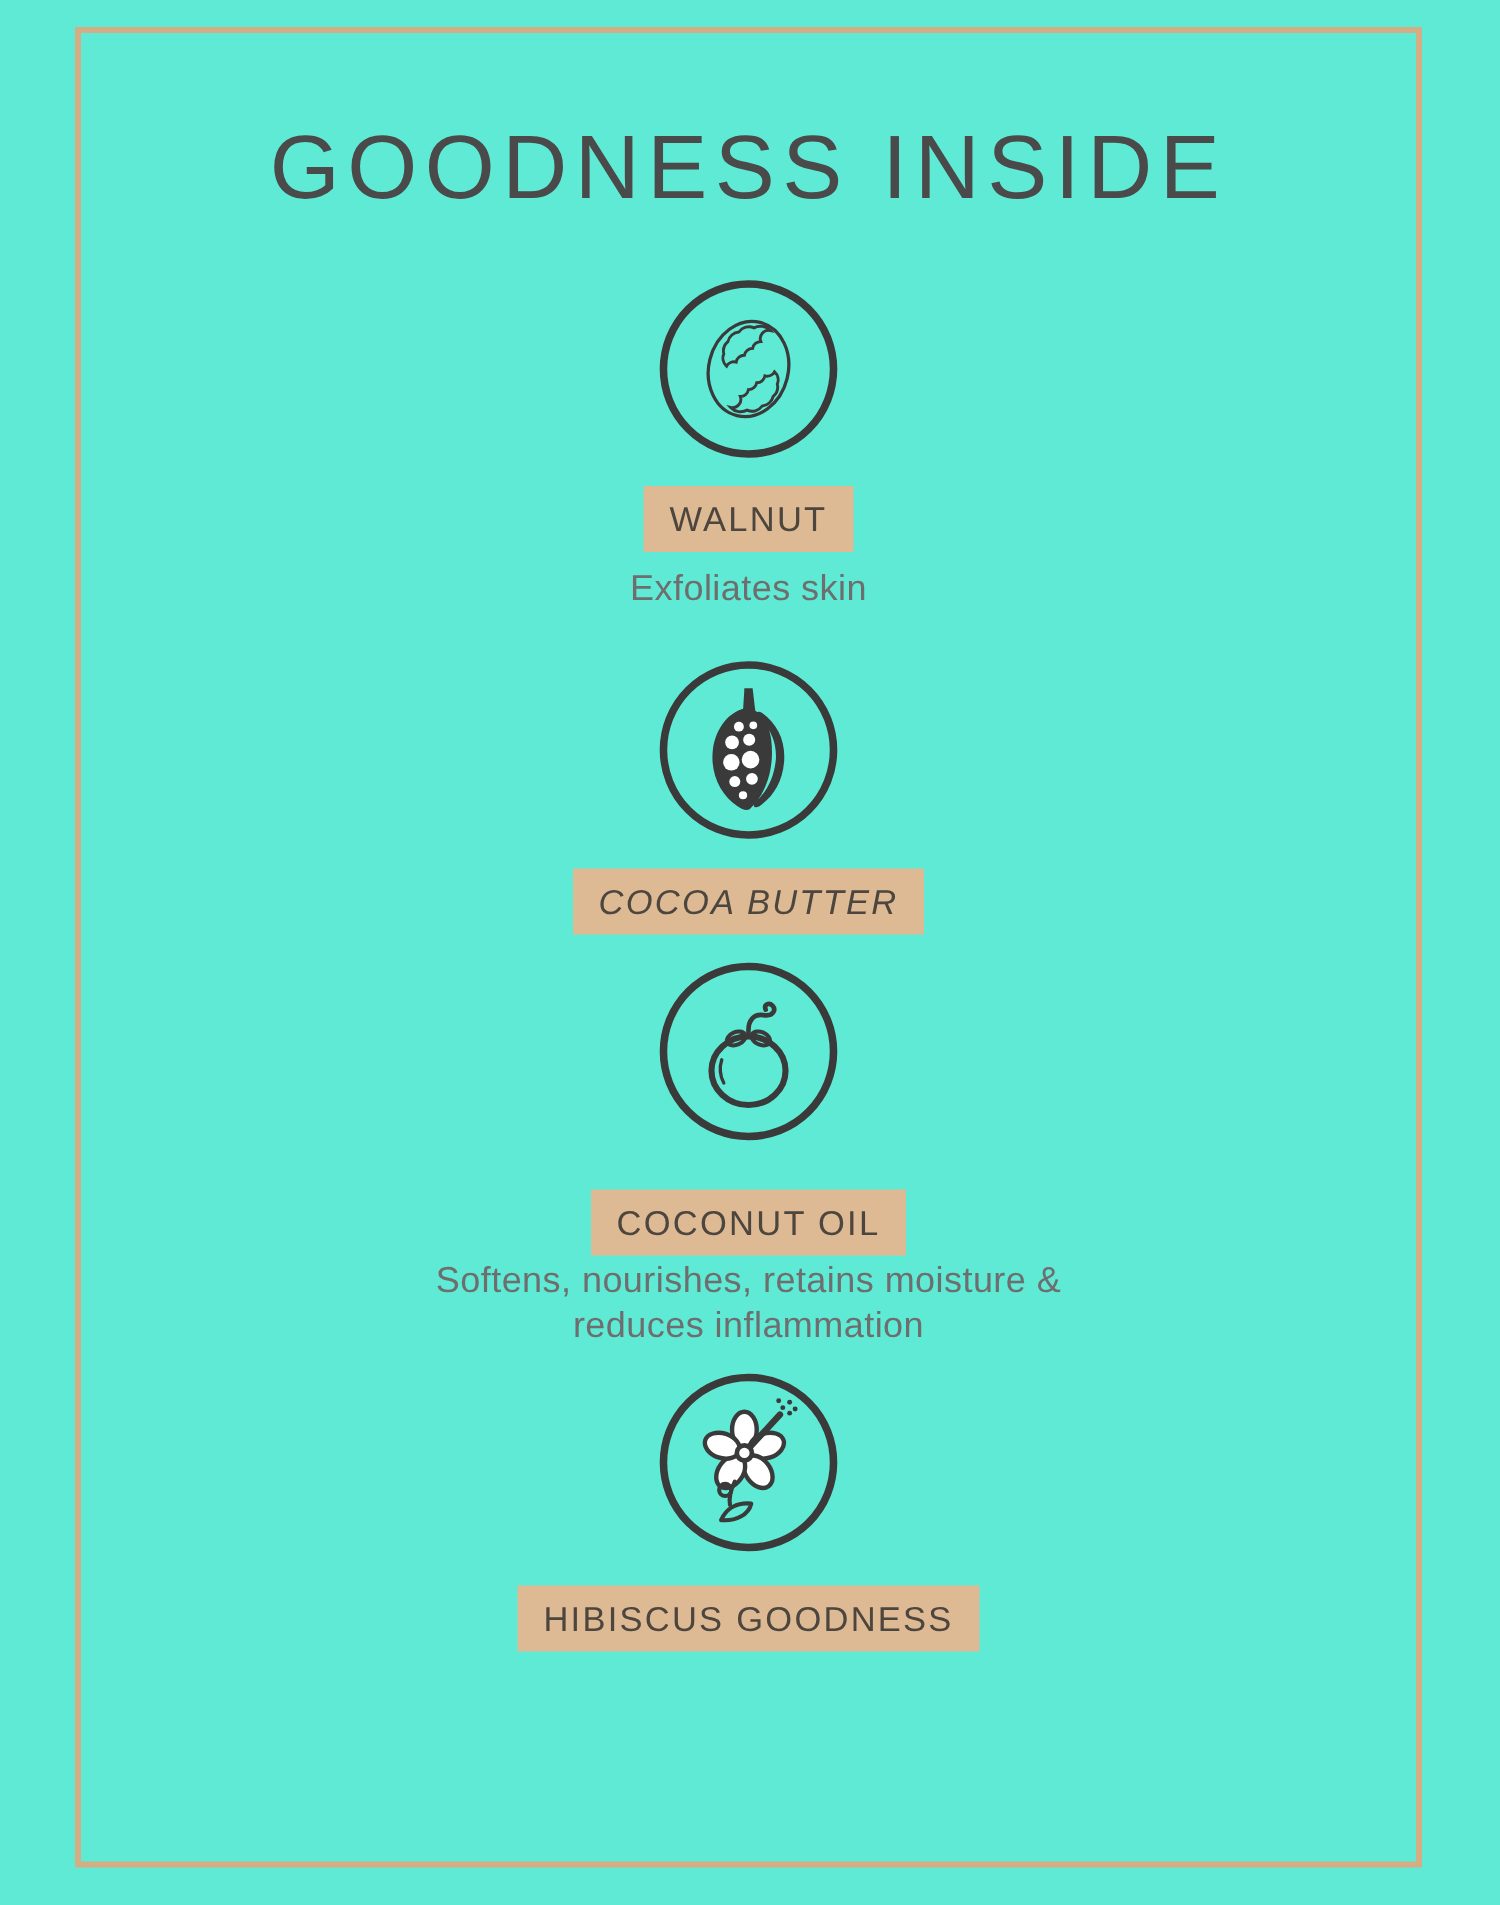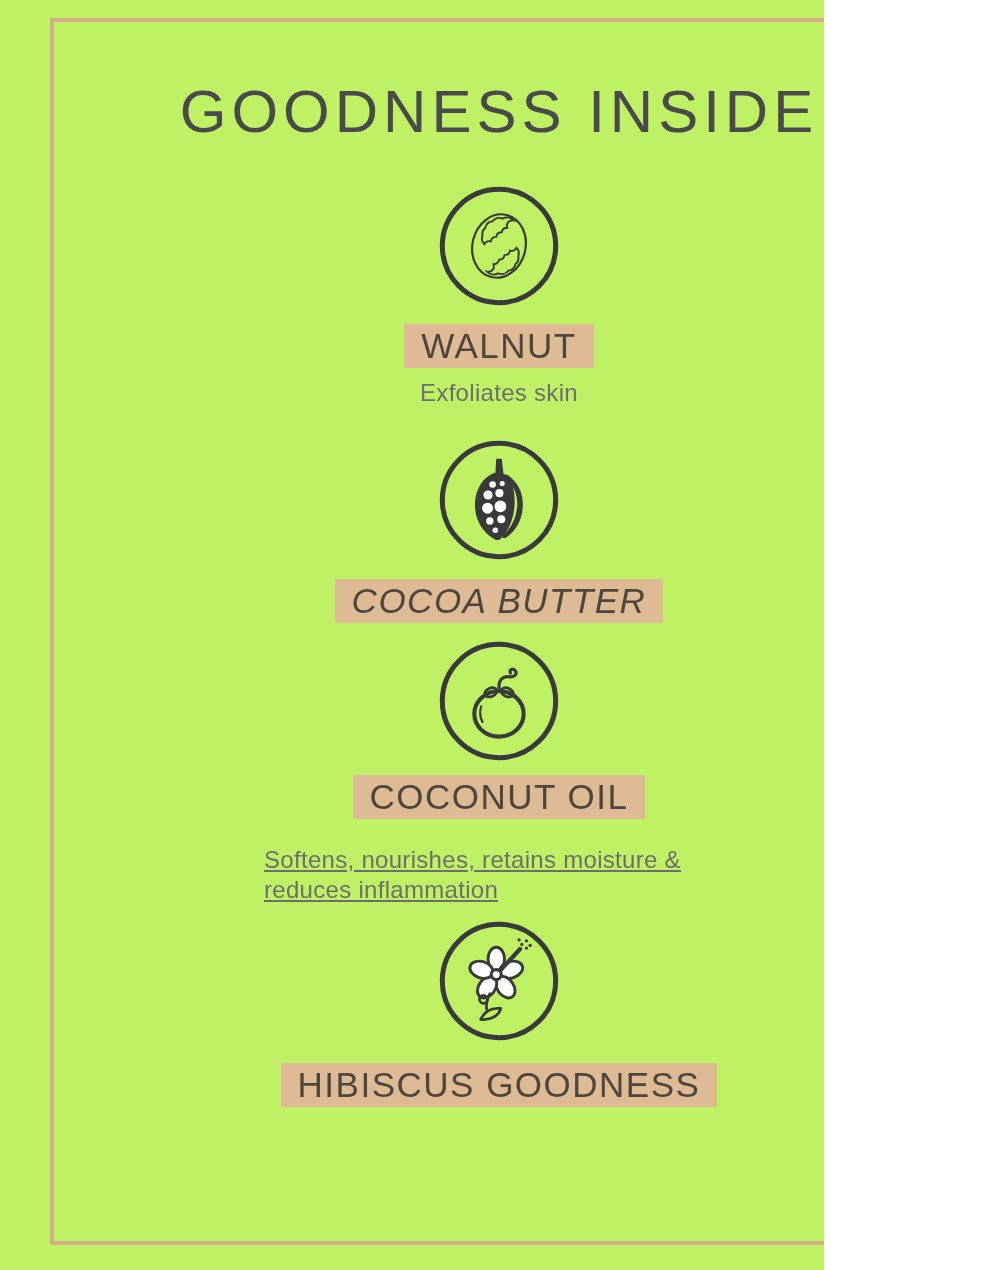--- a/index.html
+++ b/index.html
@@ -3,23 +3,23 @@
 <meta charset="utf-8">
 <style>
   * { margin: 0; padding: 0; box-sizing: border-box; }
   html, body {
     width: 1000px;
     background: #ffffff;
     font-family: "Liberation Sans", sans-serif;
   }
   .page {
     position: relative;
-    width: 824px;
+    width: 1000px;
     height: 1270px;
-    background: #bef264;
+    background: #5eead4;
     overflow: hidden;
   }
   .frame {
     position: absolute;
     left: 50px;
     top: 18px;
     width: 898px;
     height: 1227px;
     border: 4px solid var(--border-color, #d4ad85);
     display: flex;
@@ -41,46 +41,47 @@
     align-items: center;
   }
   .icon-wrap {
     width: 128px;
     height: 128px;
   }
   .icon-wrap svg { width: 128px; height: 128px; display: block; }
   .label {
     background: var(--highlight-color, #ddb994);
     color: var(--label-color, #4d463e);
-    font-size: 35px;
+    font-size: 23px;
     line-height: 44px;
     font-weight: 300;
     letter-spacing: 1.5px;
     padding: 0 17px;
     white-space: nowrap;
   }
   .desc {
     color: var(--text-color, #6e6e6e);
     font-size: 24px;
     line-height: 30px;
     font-weight: 400;
+    text-align: center;
     letter-spacing: 0.3px;
   }
   .desc.narrow { max-width: 470px; }
 
   
   .sec-walnut   { margin-top: 38px; }
   .sec-walnut .label { margin-top: 14px; }
   .sec-walnut .desc  { margin-top: 10px; }
   .sec-cocoa    { margin-top: 28px; font-style: italic; }
   .sec-cocoa .label  { margin-top: 15px; }
   .sec-cocoa .desc   { margin-top: 16px; }
   .sec-coconut  { margin-top: 14px; }
-  .sec-coconut .label { margin-top: 10px; }
-  .sec-coconut .desc  { margin-top: 26px; text-decoration: underline; }
+  .sec-coconut .label { margin-top: 28px; }
+  .sec-coconut .desc  { margin-top: 2px; }
   .sec-hibiscus { margin-top: 12px; }
   .sec-hibiscus .label { margin-top: 18px; }
   .sec-hibiscus .desc  { margin-top: 18px; }
 
   .stroke { fill: none; stroke: var(--icon-color, #3a3a3a); }
   .fillico { fill: var(--icon-color, #3a3a3a); stroke: none; }
 </style>
 </head>
 <body>
 

